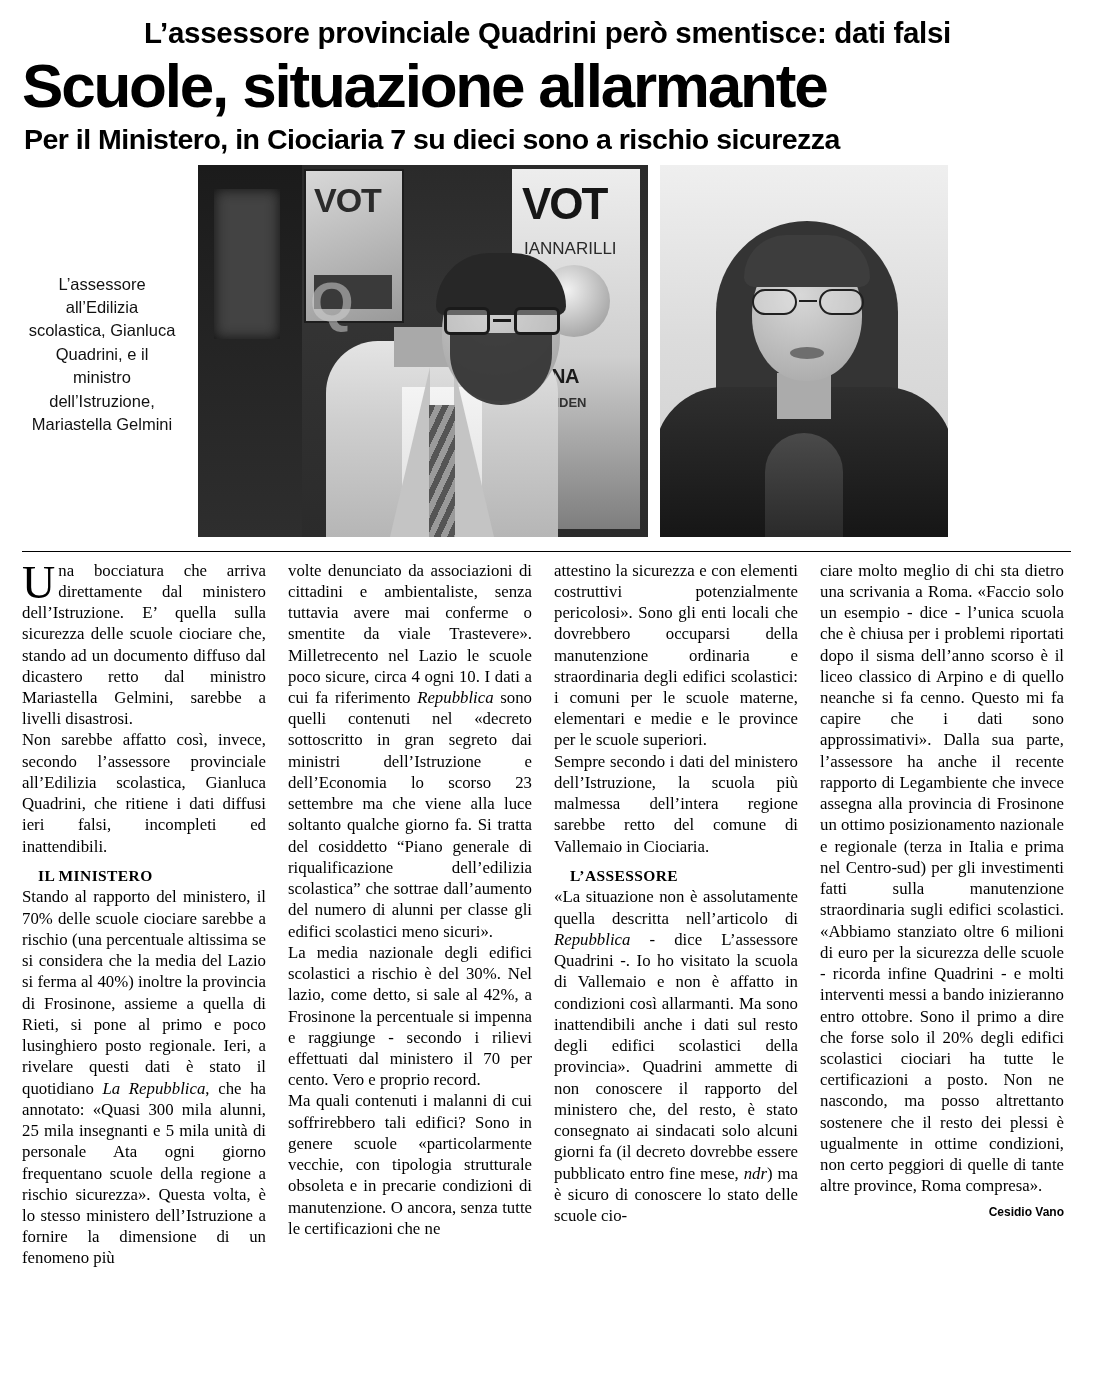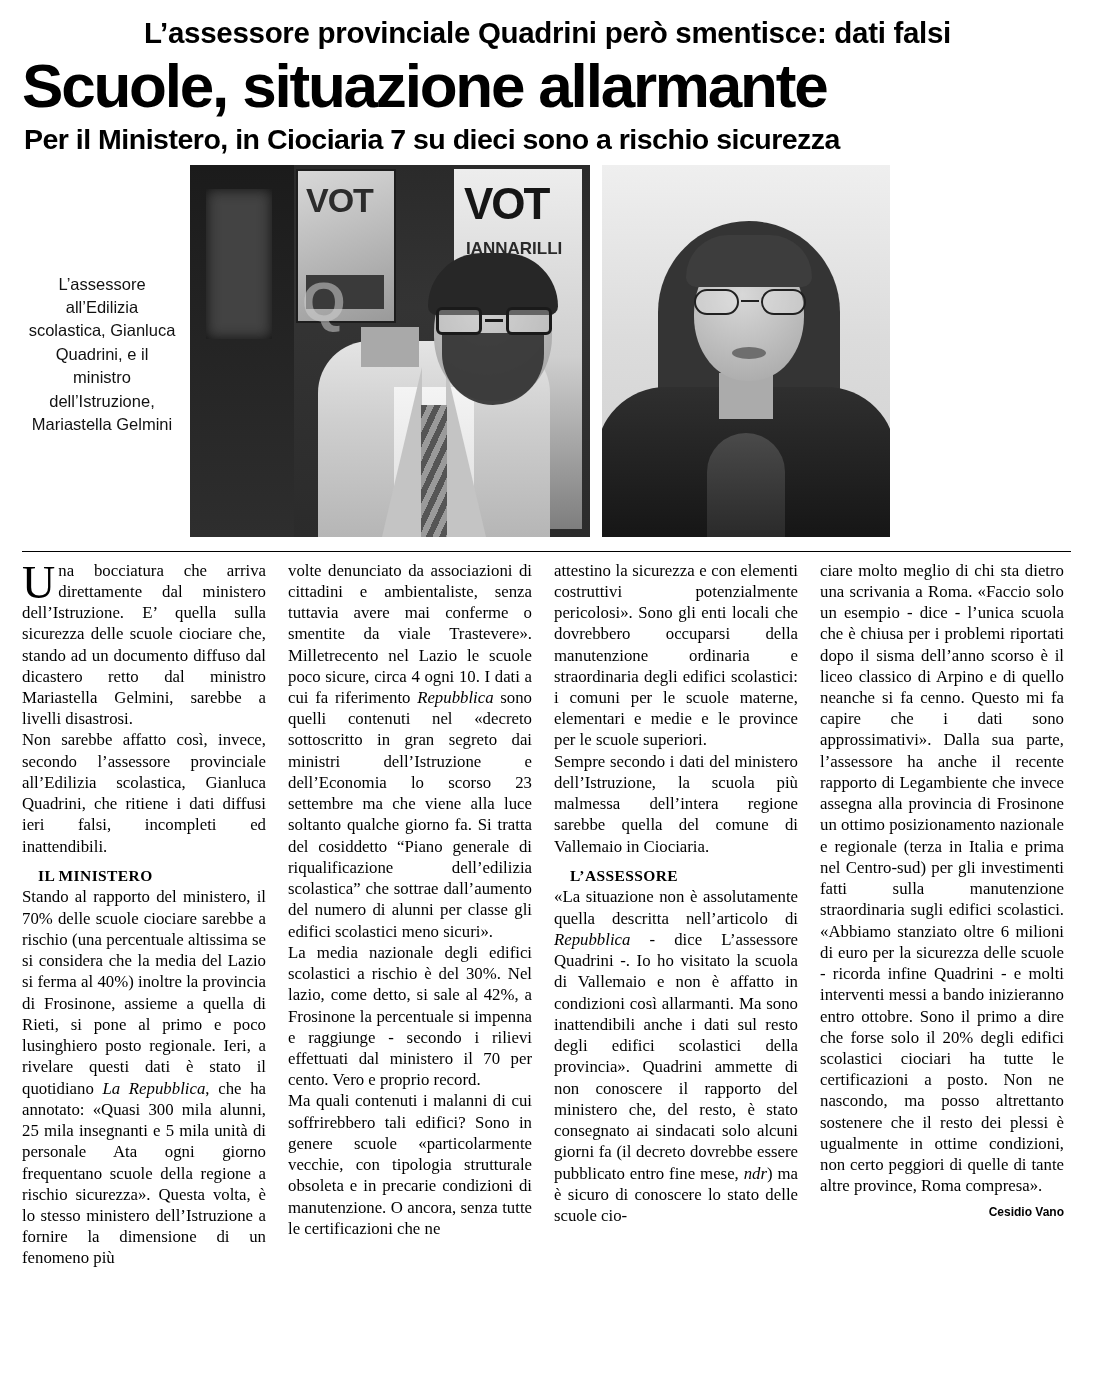--- a/index.html
+++ b/index.html
@@ -65,42 +65,42 @@
     line-height: 1.42;
     text-align: center;
     color: #111;
   }
   .photo {
     position: relative;
     overflow: hidden;
     background: #6e6e6e;
     filter: grayscale(100%);
   }
-  .photo-left { width: 400px; height: 372px; }
+  .photo-left { width: 450px; height: 372px; margin-left: 8px; }
   .photo-right { width: 288px; height: 372px; margin-left: 12px; }
 
   
   .pl-bg {
     position: absolute; inset: 0;
     background:
       linear-gradient(180deg,#2a2a2a 0%,#343434 38%,#2b2b2b 100%);
   }
   .pl-poster1 {
     position: absolute; left: 108px; top: 6px; width: 96px; height: 150px;
     background: linear-gradient(160deg,#d8d8d8,#9a9a9a);
     box-shadow: 0 0 0 2px #1d1d1d;
   }
   .pl-poster1 .t { position:absolute; left:8px; top:10px; font-family:"Liberation Sans",sans-serif; font-weight:bold; font-size:34px; color:#2b2b2b; letter-spacing:-1px;}
   .pl-poster1 .b { position:absolute; left:8px; bottom:12px; width:78px; height:34px; background:#3a3a3a; }
   .pl-poster2 {
     position: absolute; right: 8px; top: 4px; width: 128px; height: 360px;
     background: linear-gradient(180deg,#ededed 0%,#cfcfcf 52%,#7e7e7e 100%);
   }
   .pl-poster2 .vot { position:absolute; left:10px; top:10px; font-family:"Liberation Sans",sans-serif; font-weight:bold; font-size:44px; letter-spacing:-2px; color:#161616; }
-  .pl-poster2 .l1 { position:absolute; left:12px; top:70px; font-family:"Liberation Sans",sans-serif; font-weight:bold; font-size:17px; color:#2a2a2a; }
+  .pl-poster2 .l1 { position:absolute; left:12px; top:70px; font-family:"Liberation Sans",sans-serif; font-weight:normal; font-size:17px; color:#2a2a2a; }
   .pl-poster2 .circle { position:absolute; left:26px; top:96px; width:72px; height:72px; border-radius:50%; background:radial-gradient(circle at 40% 35%,#f2f2f2,#8f8f8f); }
   .pl-poster2 .l2 { position:absolute; left:6px; top:196px; font-family:"Liberation Sans",sans-serif; font-weight:bold; font-size:20px; color:#1b1b1b; letter-spacing:-0.5px; }
   .pl-poster2 .l3 { position:absolute; left:8px; top:226px; font-family:"Liberation Sans",sans-serif; font-weight:bold; font-size:13px; color:#303030; }
   .pl-darkpanel { position:absolute; left:0; top:0; width:104px; height:372px; background:linear-gradient(180deg,#1b1b1b,#2e2e2e); }
   .pl-darkpanel .frame { position:absolute; left:16px; top:24px; width:66px; height:150px; background:#434343; box-shadow:inset 0 0 14px #101010; }
   .pl-q { position:absolute; left:112px; top:104px; font-family:"Liberation Sans",sans-serif; font-weight:bold; font-size:56px; color:#cfcfcf; opacity:.55; }
   
   .pl-jacket {
     position:absolute; left:128px; bottom:0; width:232px; height:196px;
     background:linear-gradient(180deg,#e4e4e4 0%,#cfcfcf 40%,#b6b6b6 100%);
@@ -259,21 +259,21 @@
     </div>
 
     <div class="col">
       <p><span>volte denunciato da associazioni di cittadini e ambientaliste, senza tuttavia avere mai conferme o smentite da viale Trastevere». Milletrecento nel Lazio le scuole poco sicure, circa 4 ogni 10. I dati a cui fa riferimento </span><em>Repubblica</em><span> sono quelli contenuti nel «decreto sottoscritto in gran segreto dai ministri dell’Istruzione e dell’Economia lo scorso 23 settembre ma che viene alla luce soltanto qualche giorno fa. Si tratta del cosiddetto “Piano generale di riqualificazione dell’edilizia scolastica” che sottrae dall’aumento del numero di alunni per classe gli edifici scolastici meno sicuri».</span></p>
       <p>La media nazionale degli edifici scolastici a rischio è del 30%. Nel lazio, come detto, si sale al 42%, a Frosinone la percentuale si impenna e raggiunge - secondo i rilievi effettuati dal ministero il 70 per cento. Vero e proprio record.</p>
       <p>Ma quali contenuti i malanni di cui soffrirebbero tali edifici? Sono in genere scuole «particolarmente vecchie, con tipologia strutturale obsoleta e in precarie condizioni di manutenzione. O ancora, senza tutte le certificazioni che ne</p>
     </div>
 
     <div class="col">
       <p>attestino la sicurezza e con elementi costruttivi potenzialmente pericolosi». Sono gli enti locali che dovrebbero occuparsi della manutenzione ordinaria e straordinaria degli edifici scolastici: i comuni per le scuole materne, elementari e medie e le province per le scuole superiori.</p>
-      <p>Sempre secondo i dati del ministero dell’Istruzione, la scuola più malmessa dell’intera regione sarebbe quella del comune di Vallemaio in Ciociaria.</p>
+      <p>Sempre secondo i dati del ministero dell’Istruzione, la scuola più malmessa dell’intera regione sarebbe retto del comune di Vallemaio in Ciociaria.</p>
       <div class="sechead">L’ASSESSORE</div>
       <p><span>«La situazione non è assolutamente quella descritta nell’articolo di </span><em>Repubblica</em><span> - dice L’assessore Quadrini -. Io ho visitato la scuola di Vallemaio e non è affatto in condizioni così allarmanti. Ma sono inattendibili anche i dati sul resto degli edifici scolastici della provincia». Quadrini ammette di non conoscere il rapporto del ministero che, del resto, è stato consegnato ai sindacati solo alcuni giorni fa (il decreto dovrebbe essere pubblicato entro fine mese, </span><em>ndr</em><span>) ma è sicuro di conoscere lo stato delle scuole cio-</span></p>
     </div>
 
     <div class="col">
       <p>ciare molto meglio di chi sta dietro una scrivania a Roma. «Faccio solo un esempio - dice - l’unica scuola che è chiusa per i problemi riportati dopo il sisma dell’anno scorso è il liceo classico di Arpino e di quello neanche si fa cenno. Questo mi fa capire che i dati sono approssimativi». Dalla sua parte, l’assessore ha anche il recente rapporto di Legambiente che invece assegna alla provincia di Frosinone un ottimo posizionamento nazionale e regionale (terza in Italia e prima nel Centro-sud) per gli investimenti fatti sulla manutenzione straordinaria sugli edifici scolastici. «Abbiamo stanziato oltre 6 milioni di euro per la sicurezza delle scuole - ricorda infine Quadrini - e molti  interventi messi a bando inizieranno entro ottobre. Sono il primo a dire che forse solo il 20% degli edifici scolastici ciociari ha tutte le certificazioni a posto. Non ne nascondo, ma posso altrettanto sostenere che il resto dei plessi è ugualmente in ottime condizioni, non certo peggiori di quelle di tante altre province, Roma compresa».</p>
       <div class="byline">Cesidio Vano</div>
     </div>
 
   </div>

